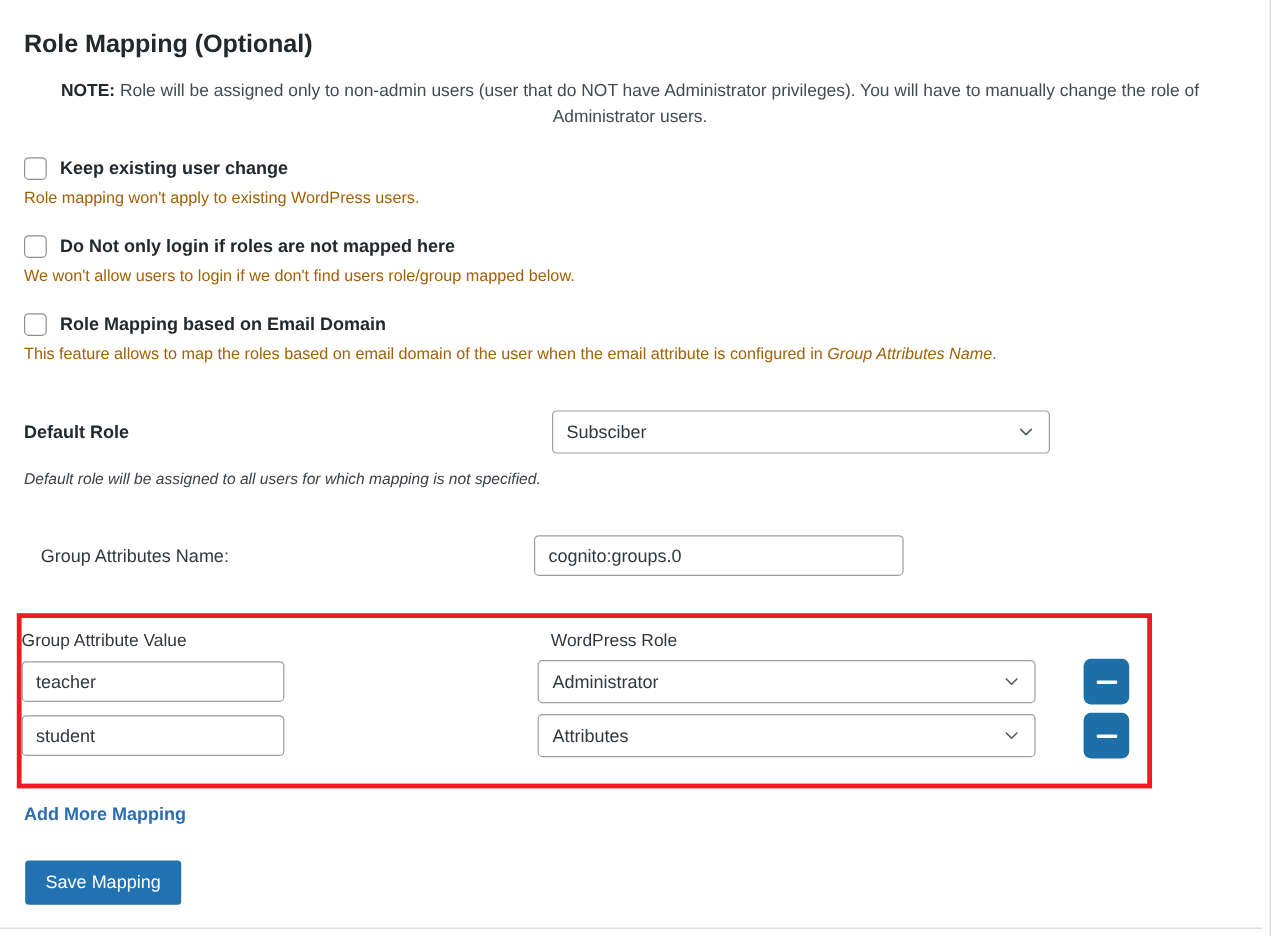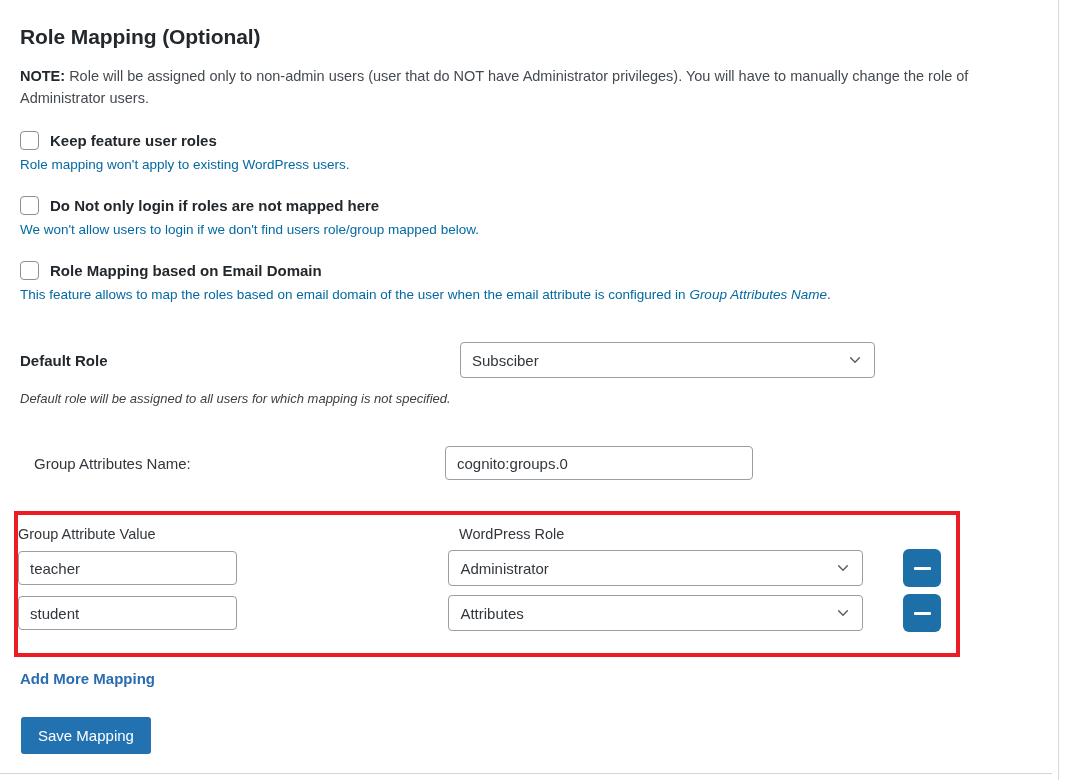--- a/index.html
+++ b/index.html
@@ -51,20 +51,21 @@
     margin: 25px 0 0 0;
     letter-spacing: -0.1px;
   }
 
   .note {
     font-size: 14.5px;
     line-height: 22px;
     color: #444a50;
     margin: 16px 0 0 0;
     max-width: 1010px;
+    text-align: center;
   }
   .note b { font-weight: 700; color: #23282d; }
 
   
   .check-block { margin-top: 22px; }
   .check-block.second { margin-top: 24px; }
   .check-block.third { margin-top: 24px; }
 
   .check-row {
     display: flex;
@@ -80,21 +81,21 @@
     background: #fff;
     flex: none;
   }
   .check-label {
     font-size: 15px;
     font-weight: 700;
     color: #23282d;
   }
   .check-desc {
     font-size: 13.5px;
-    color: #0369a1;
+    color: #a16207;
     margin-top: 7px;
     margin-left: 0px;
   }
   .check-desc i { font-style: italic; }
 
   
   .field-row {
     display: flex;
     align-items: center;
     margin-top: 40px;
@@ -281,21 +282,21 @@
 
 <div class="page">
 
   <h1 class="section-title">Role Mapping (Optional)</h1>
 
   <p class="note"><b>NOTE:</b><span> Role will be assigned only to non-admin users (user that do NOT have Administrator privileges). You will have to manually change the role of Administrator users.</span></p>
 
   <div class="check-block">
     <div class="check-row">
       <span class="cbx"></span>
-      <span class="check-label">Keep feature user roles</span>
+      <span class="check-label">Keep existing user change</span>
     </div>
     <div class="check-desc">Role mapping won't apply to existing WordPress users.</div>
   </div>
 
   <div class="check-block second">
     <div class="check-row">
       <span class="cbx"></span>
       <span class="check-label">Do Not only login if roles are not mapped here</span>
     </div>
     <div class="check-desc">We won't allow users to login if we don't find users role/group mapped below.</div>

